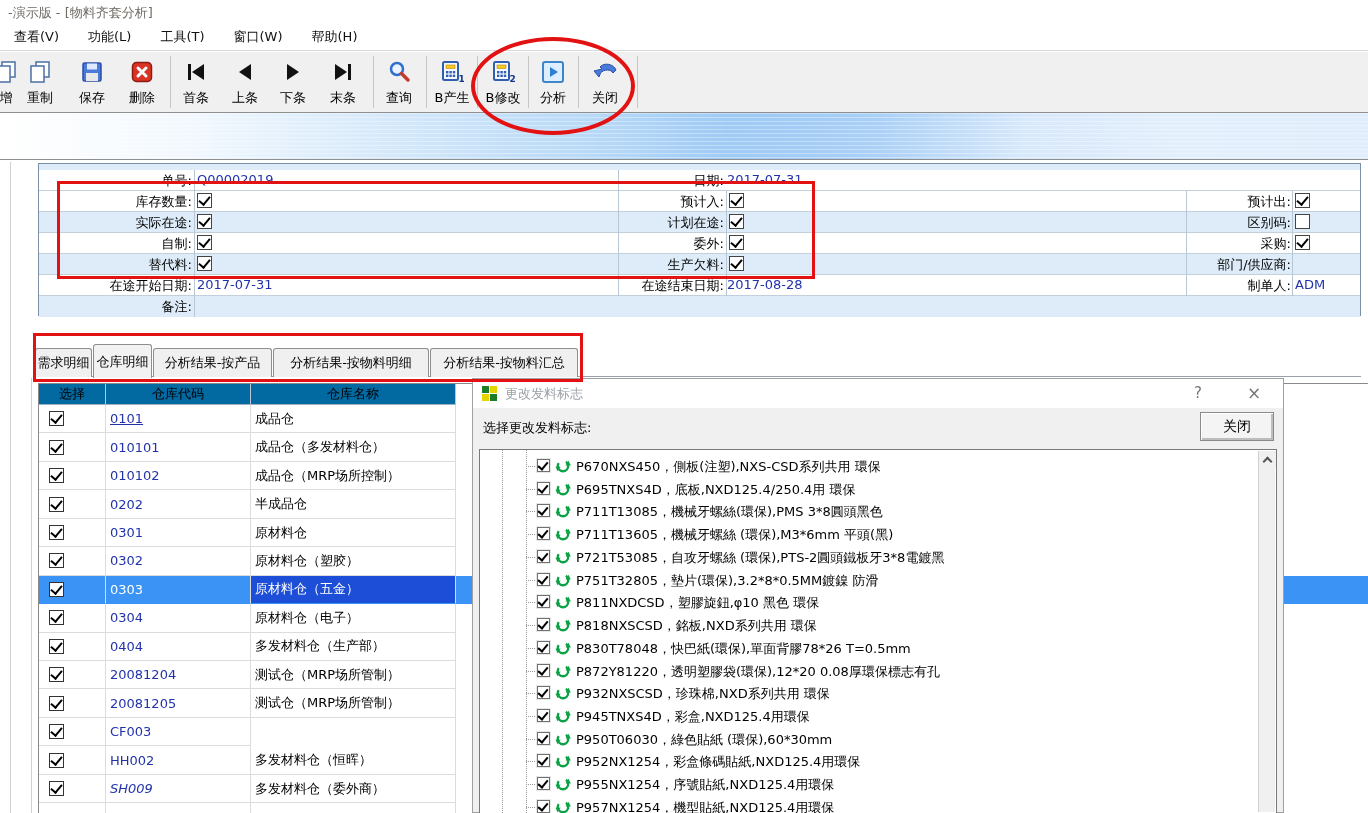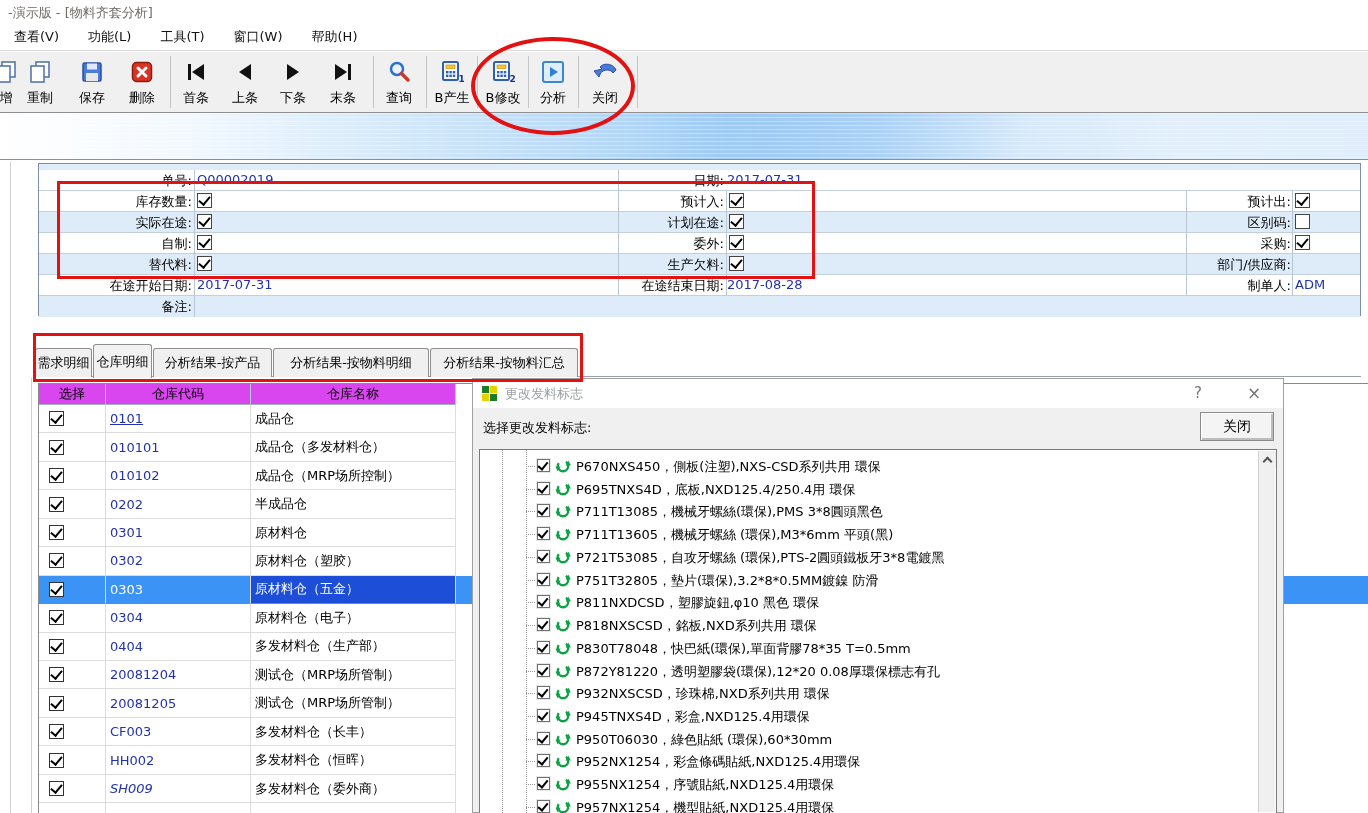--- a/index.html
+++ b/index.html
@@ -42,21 +42,21 @@
 .fchk.checked::after{content:"";position:absolute;left:3px;top:0px;width:5px;height:9px;border-right:2px solid #000;border-bottom:2px solid #000;transform:rotate(40deg)}
 .fvline{position:absolute;width:1px;background:#b9c6d3}
 
 
 .tabline{left:35px;top:376px;width:1326px;height:1px;background:#9aa0a8}
 .tab{position:absolute;top:348px;height:29px;background:#f0f0f0;border:1px solid #8e8e8e;border-bottom:none;border-radius:3px 3px 0 0;display:flex;align-items:center;justify-content:center;white-space:nowrap;color:#000}
 .tab.active{top:344px;height:34px;background:#f2f2f2;z-index:3}
 
 
 .grid{left:38px;top:383px;width:1330px;height:430px;background:#fff;border-left:1px solid #8a8a8a;border-top:1px solid #8a8a8a;overflow:hidden}
-.ghead{position:absolute;top:0;height:21px;background:#d946ef;border-right:1px solid #b9c6d3;border-bottom:1px solid #9fb2c4;display:flex;align-items:center;justify-content:center;color:#000}
+.ghead{position:absolute;top:0;height:21px;background:#0369a1;border-right:1px solid #b9c6d3;border-bottom:1px solid #9fb2c4;display:flex;align-items:center;justify-content:center;color:#000}
 .grow{position:absolute;left:0;width:1330px;height:28px}
 .gcell{position:absolute;top:0;height:100%;border-right:1px solid #dcdcdc;border-bottom:1px solid #dcdcdc;display:flex;align-items:center}
 .grow.sel{background:#3b93f5}
 .grow.sel .gcell{border-bottom:1px solid #3b93f5}
 .gchk{margin-left:10px;width:15px;height:15px;border:1px solid #333;background:#fff;position:relative}
 .gchk::after{content:"";position:absolute;left:3px;top:0px;width:5px;height:9px;border-right:2px solid #000;border-bottom:2px solid #000;transform:rotate(40deg)}
 .gcode{padding-left:4px;color:#2233aa}
 .gname{padding-left:4px;color:#000}
 .grow.sel .gcode{color:#fff}
 .grow.sel .gname{background:#1d4ed8;color:#fff;height:100%}
@@ -409,21 +409,20 @@
             <span class="gchk"></span>
           </div>
           <div class="gcell gcode" style="left: 67px; width: 145px;">20081205</div>
           <div class="gcell gname" style="left: 212px; width: 205px;">测试仓（MRP场所管制）</div>
         </div>
         <div class="grow" style="top: 333.95px; height: 28.45px;">
           <div class="gcell" style="left: 0px; width: 67px;">
             <span class="gchk"></span>
           </div>
           <div class="gcell gcode" style="left: 67px; width: 145px;">CF003</div>
-          <div class="gcell gname" style="left: 212px; width: 205px;">多发材料仓（长丰）</div>
         </div>
         <div class="grow" style="top: 362.4px; height: 28.45px;">
           <div class="gcell" style="left: 0px; width: 67px;">
             <span class="gchk"></span>
           </div>
           <div class="gcell gcode" style="left: 67px; width: 145px;">HH002</div>
           <div class="gcell gname" style="left: 212px; width: 205px;">多发材料仓（恒晖）</div>
         </div>
         <div class="grow" style="top: 390.85px; height: 28.45px;">
           <div class="gcell" style="left: 0px; width: 67px;">
@@ -534,21 +533,21 @@
             <span class="dtextrow">P818NXSCSD，銘板,NXD系列共用 環保</span>
           </div>
           <div class="ditem" style="top: 187.84px;">
             <span class="dstub"></span>
             <span class="dchk"></span>
             <span class="drec"><svg width="16" height="16" viewBox="0 0 16 16">
                 <circle cx="8" cy="8" r="5.2" fill="none" stroke="#0aa244" stroke-width="2.4" stroke-dasharray="19 8"></circle>
                 <path d="M13.5 2.8 L15.8 7.6 L10.6 7.4 Z" fill="#0aa244"></path>
                 <path d="M2.5 13.2 L0.5 8.4 L5.6 8.8 Z" fill="#0aa244"></path>
               </svg></span>
-            <span class="dtextrow">P830T78048，快巴紙(環保),單面背膠78*35 T=0.5mm</span>
+            <span class="dtextrow">P830T78048，快巴紙(環保),單面背膠78*26 T=0.5mm</span>
           </div>
           <div class="ditem" style="top: 210.57px;">
             <span class="dstub"></span>
             <span class="dchk"></span>
             <span class="drec"><svg width="16" height="16" viewBox="0 0 16 16">
                 <circle cx="8" cy="8" r="5.2" fill="none" stroke="#0aa244" stroke-width="2.4" stroke-dasharray="19 8"></circle>
                 <path d="M13.5 2.8 L15.8 7.6 L10.6 7.4 Z" fill="#0aa244"></path>
                 <path d="M2.5 13.2 L0.5 8.4 L5.6 8.8 Z" fill="#0aa244"></path>
               </svg></span>
             <span class="dtextrow">P872Y81220，透明塑膠袋(環保),12*20 0.08厚環保標志有孔</span>

